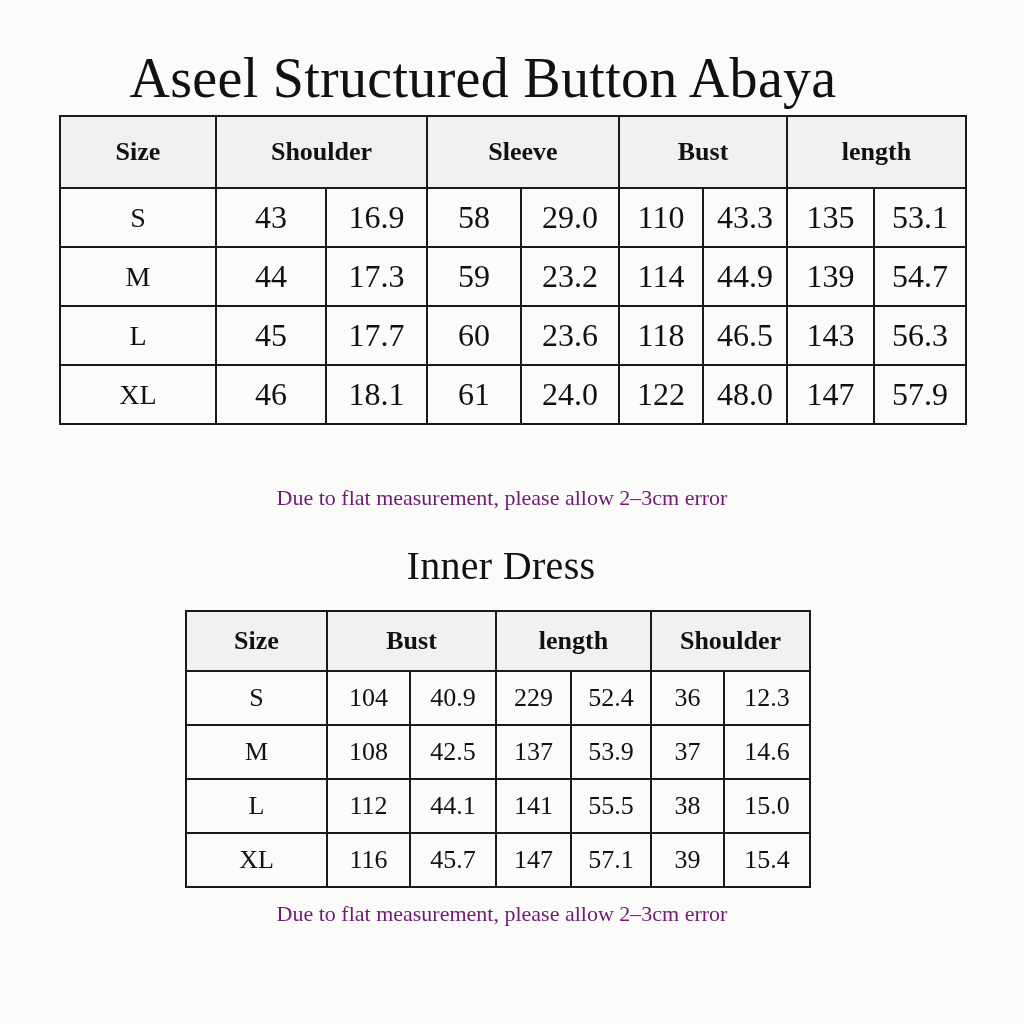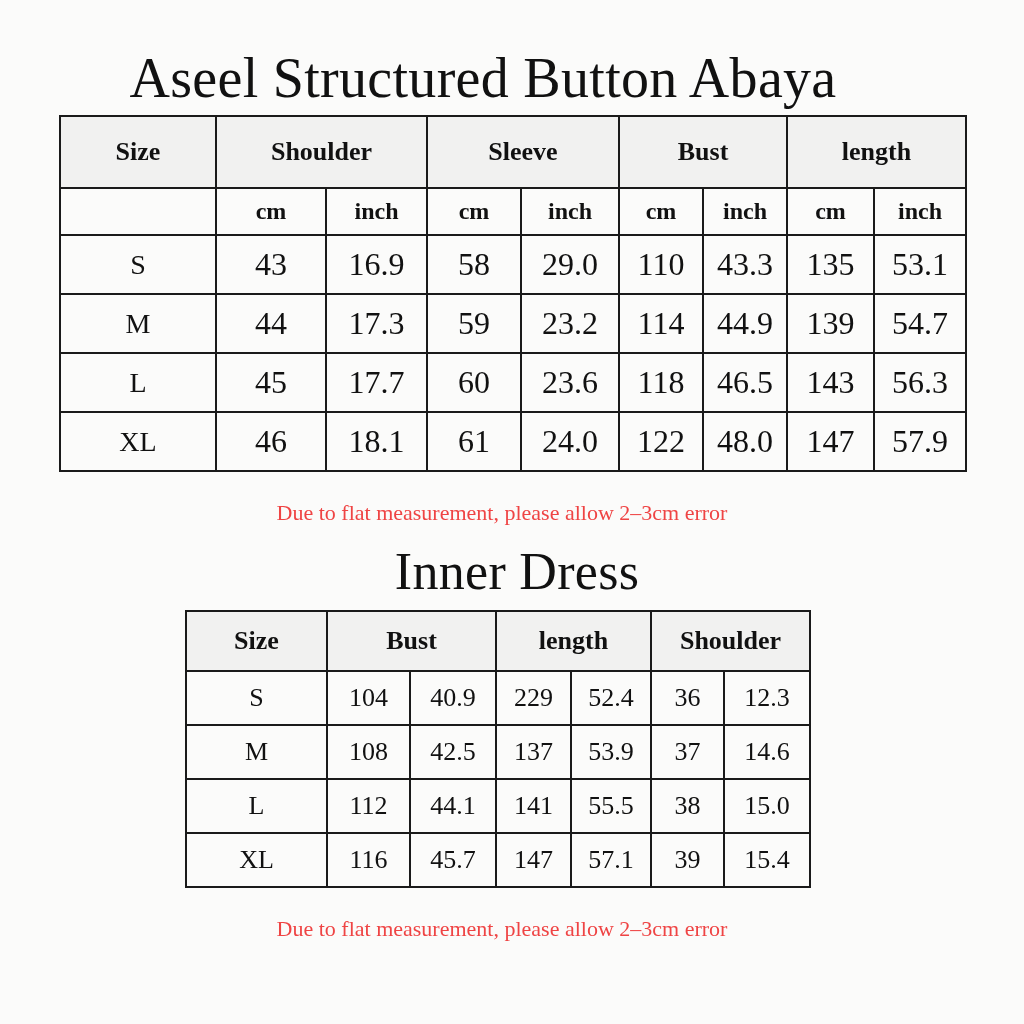--- a/index.html
+++ b/index.html
@@ -18,21 +18,21 @@
     .title {
       position: absolute;
       left: 0;
       width: 966px;
       text-align: center;
       font-size: 56px;
       letter-spacing: 0.3px;
       color: #111;
     }
     #title1 { top: 46px; left: 0; width: 966px; }
-    #title2 { top: 542px; left: 16px; width: 1002px; font-size: 52px; }
+    #title2 { top: 542px; left: 0; width: 1002px; font-size: 40px; }
 
     table {
       position: absolute;
       border-collapse: collapse;
       table-layout: fixed;
     }
     td, th {
       border: 2px solid #1a1a1a;
       text-align: center;
       padding: 0;
@@ -70,22 +70,21 @@
       height: 52px;
       font-size: 26px;
     }
 
     .note {
       position: absolute;
       left: 0;
       width: 1004px;
       text-align: center;
       font-size: 22px;
-      color: #ef4444;
-      margin-top: 15px;
+      color: #701a75;
     }
     #note1 { top: 485px; }
     #note2 { top: 901px; }
   </style>
 </head>
 <body>
 
 <div class="title" id="title1">Aseel Structured Button Abaya</div>
 
 <table id="abaya-table">
@@ -102,31 +101,20 @@
   </colgroup>
   <tbody>
       <tr>
     <th class="group">Size</th>
     <th class="group" colspan="2">Shoulder</th>
     <th class="group" colspan="2">Sleeve</th>
     <th class="group" colspan="2">Bust</th>
     <th class="group" colspan="2">length</th>
   </tr>
   <tr>
-    <td class="unit"></td>
-    <td class="unit">cm</td>
-    <td class="unit">inch</td>
-    <td class="unit">cm</td>
-    <td class="unit">inch</td>
-    <td class="unit">cm</td>
-    <td class="unit">inch</td>
-    <td class="unit">cm</td>
-    <td class="unit">inch</td>
-  </tr>
-  <tr>
     <td class="val size">S</td>
     <td class="val">43</td>
     <td class="val">16.9</td>
     <td class="val">58</td>
     <td class="val">29.0</td>
     <td class="val">110</td>
     <td class="val">43.3</td>
     <td class="val">135</td>
     <td class="val">53.1</td>
   </tr>

